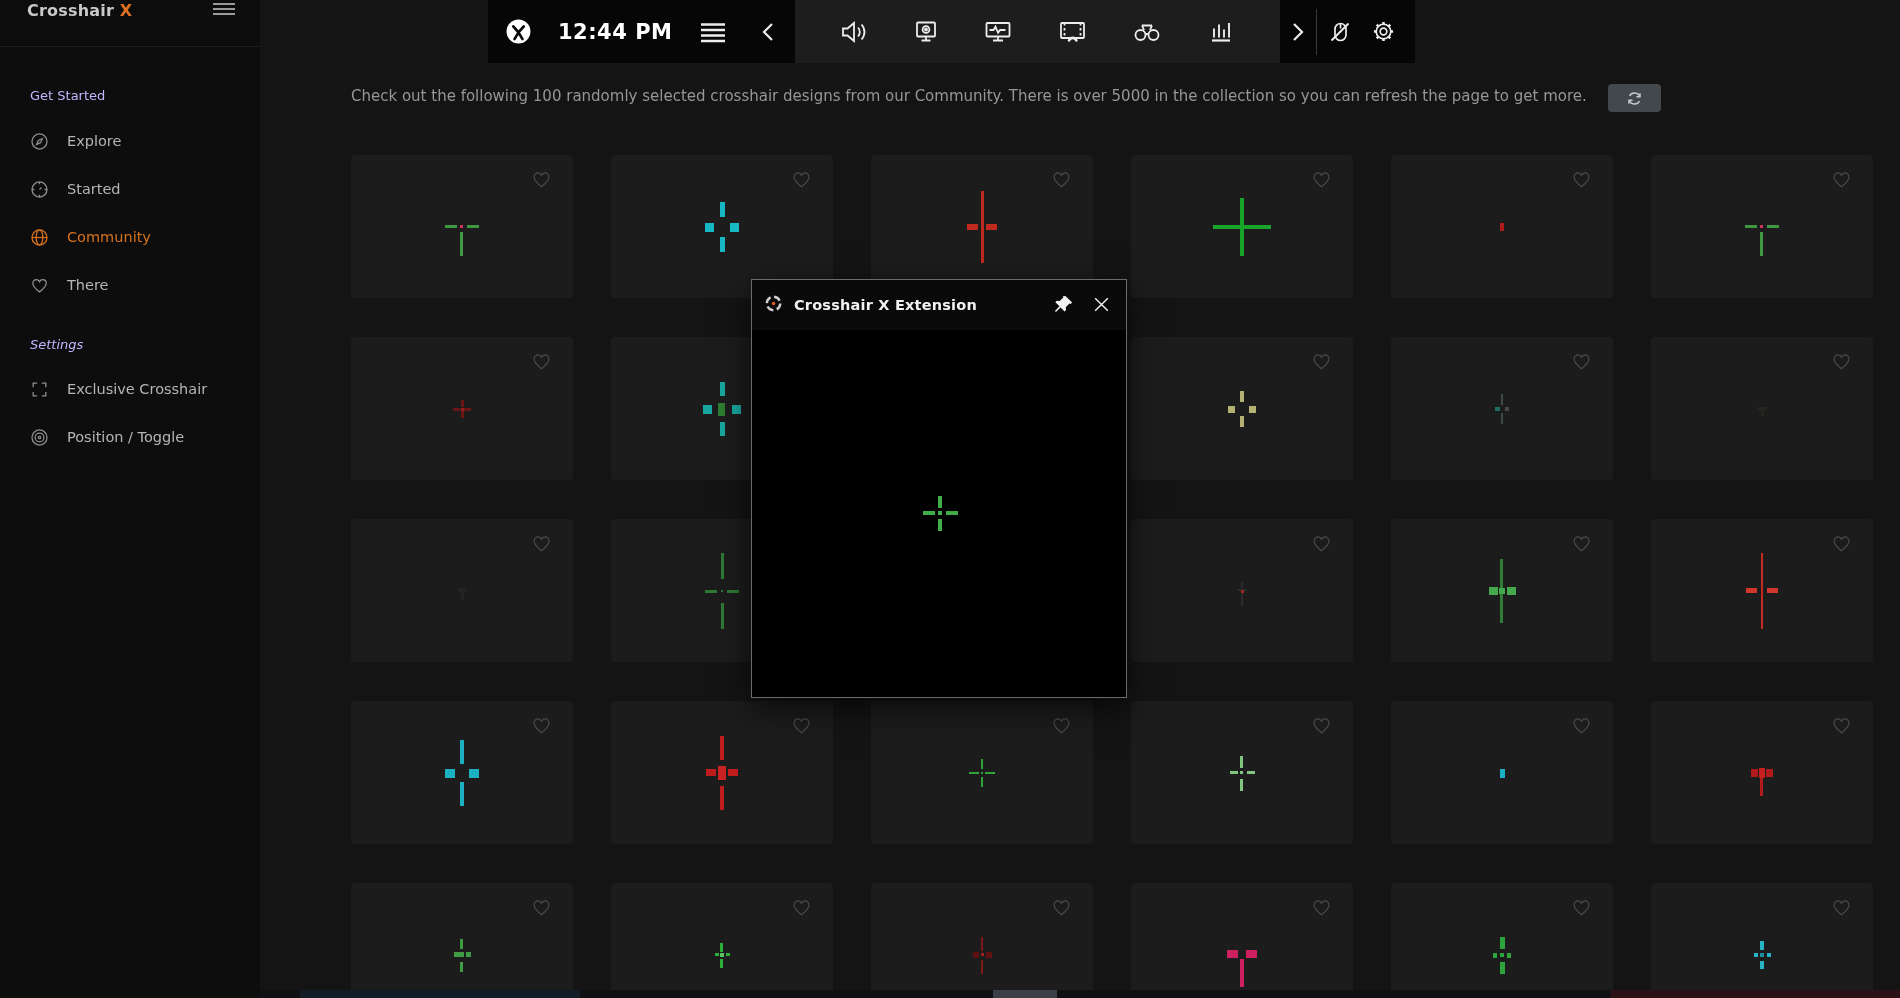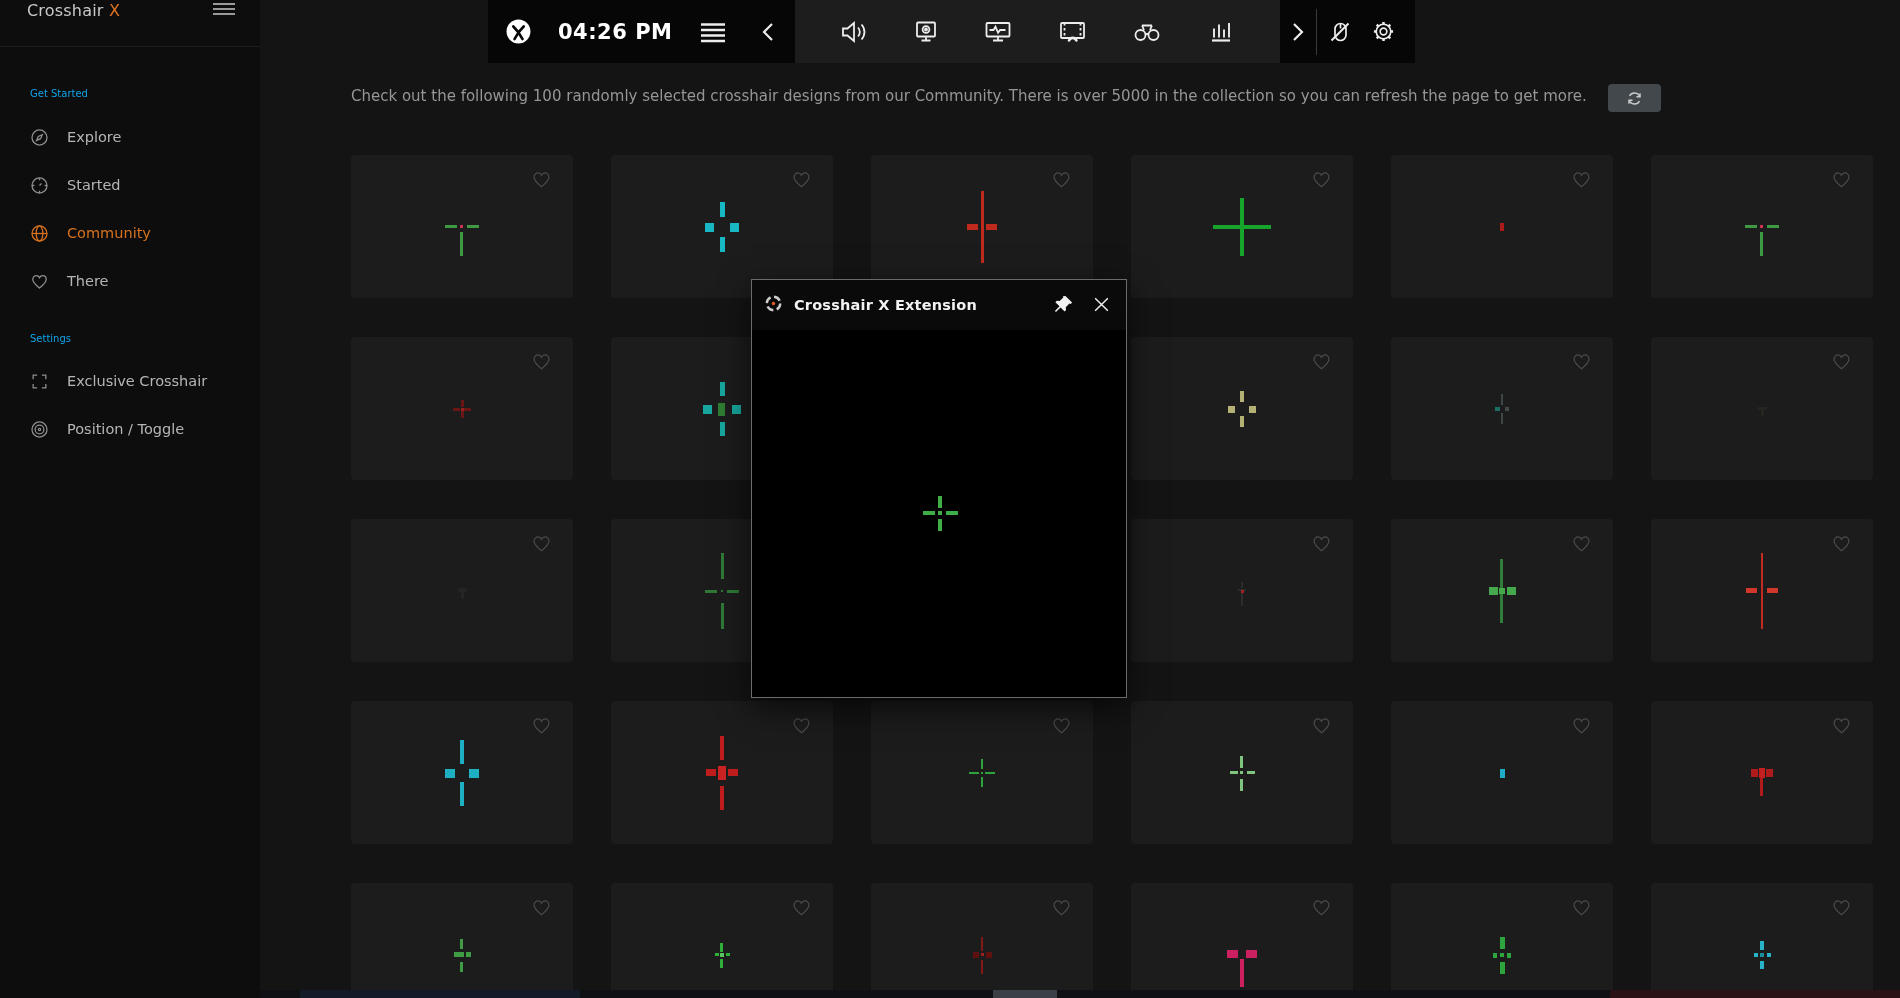--- a/index.html
+++ b/index.html
@@ -12,31 +12,31 @@
   }
 
   
   .sidebar {
     position:absolute; left:0; top:0; width:260px; height:998px;
     background:#0d0d0d;
   }
   .logo-row {
     position:relative; height:47px; border-bottom:1px solid #1d1d1d;
   }
-  .logo { position:absolute; left:27px; top:1px; font-size:16px; font-weight:normal; letter-spacing:.2px; }
+  .logo { position:absolute; left:27px; top:1px; font-size:16px; font-weight:bold; letter-spacing:.2px; }
   .logo .lp { color:#c9c9c9; }
   .logo .la { color:#e0711f; }
   .hamburger { position:absolute; right:25px; top:0; width:22px; height:16px; cursor:pointer; }
   .hamburger span { display:block; height:2px; background:#9a9a9a; margin-top:3px; }
 
   .side-section-label {
-    margin:16px 0 0 30px; font-size:10px; color:#0ea5e9;
+    margin:16px 0 0 30px; font-size:13px; color:#c4b5fd;
   }
   .ssl-1 { margin-top:41px; }
-  .ssl-2 { margin-top:28px; }
+  .ssl-2 { margin-top:28px;font-style:italic; }
   .side-item {
     height:48px; display:flex; align-items:center; padding-left:30px; cursor:pointer;
   }
   .side-item .si-icon { width:19px; height:19px; margin-right:18px; flex:0 0 auto; }
   .side-item .si-label { font-size:14.5px; color:#b5b5b5; }
   .side-item svg { stroke:#8f8f8f; }
   .side-item.active .si-label { color:#d7721e; }
   .side-item.active svg { stroke:#d7721e; }
   .side-items-1 { margin-top:14px; }
   .side-items-2 { margin-top:13px; }
@@ -184,21 +184,21 @@
 </div>
 
 <div class="gamebar">
   <div class="gb-left">
     <span class="gb-icon gb-xbox">
       <svg width="27" height="27" viewBox="0 0 26 26">
           <circle cx="13" cy="13" r="11.5" fill="#ffffff"></circle>
           <path d="M8 8.2 C11 11 15 16.5 16.8 20.2 M18 8.2 C15 11 11 16.5 9.2 20.2" stroke="#060606" stroke-width="2.6" fill="none" stroke-linecap="round"></path>
         </svg>
     </span>
-    <span class="gb-time">04:26 PM</span>
+    <span class="gb-time">12:44 PM</span>
     <span class="gb-icon gb-list">
       <svg width="26" height="22" viewBox="0 0 26 22" stroke="#ededed" stroke-width="2.4">
           <path d="M1 3.5h24M1 9h24M1 14.5h24M1 20h24"></path>
         </svg>
     </span>
     <span class="gb-icon gb-chevl">
       <svg width="12" height="20" viewBox="0 0 12 20" fill="none" stroke="#ededed" stroke-width="2.2">
           <path d="M10 2 2 10l8 8"></path>
         </svg>
     </span>

